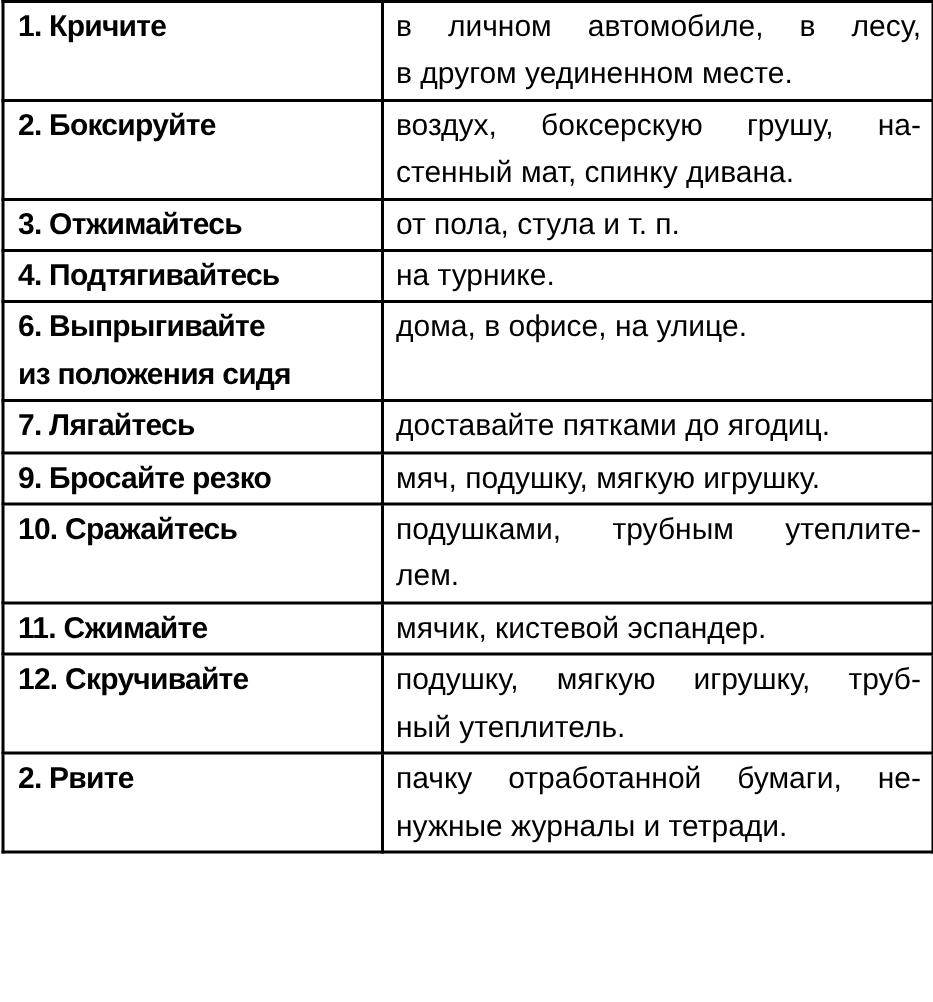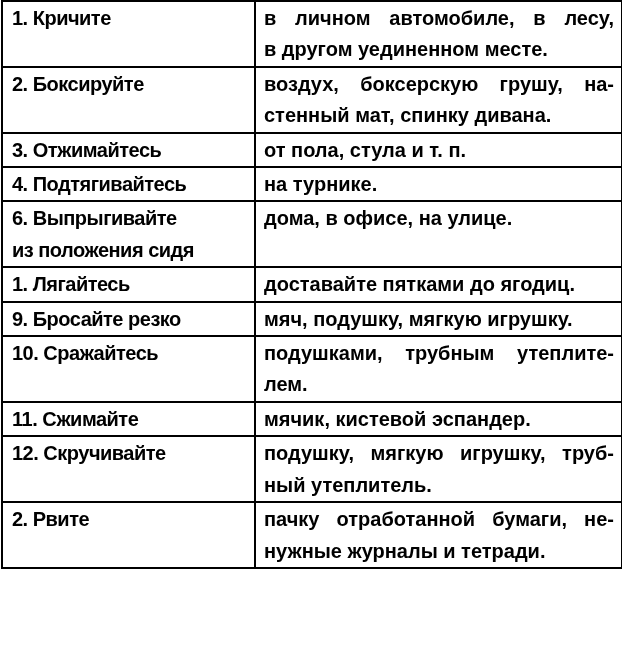--- a/index.html
+++ b/index.html
@@ -32,21 +32,21 @@
     padding: 0;
     overflow: hidden;
     box-sizing: border-box;
   }
   td.action-cell {
     font-weight: bold;
     padding: 1px 2px 0 9px;
     letter-spacing: -0.5px;
   }
   td.detail-cell {
-    font-weight: bold;
+    font-weight: normal;
     padding: 1px 7px 0 8px;
     margin-left: 20px;
   }
   td.action-cell .line { white-space: nowrap; }
   tr.h2 td { height: 64px; }
   tr.h1 td { height: 32px; border-radius: 15px; }
   .line { display: block; }
   .just {
     text-align: justify;
     text-align-last: justify;
@@ -100,21 +100,21 @@
         <td class="action-cell">
           <span class="line">6. Выпрыгивайте</span>
           <span class="line">из положения сидя</span>
         </td>
         <td class="detail-cell">
           <span class="line">дома, в офисе, на улице.</span>
         </td>
       </tr>
       <tr class="h1">
         <td class="action-cell">
-          <span class="line">1. Лягайтесь</span>
+          <span class="line">7. Лягайтесь</span>
         </td>
         <td class="detail-cell">
           <span class="line">доставайте пятками до ягодиц.</span>
         </td>
       </tr>
       <tr class="h1">
         <td class="action-cell">
           <span class="line">9. Бросайте резко</span>
         </td>
         <td class="detail-cell">

